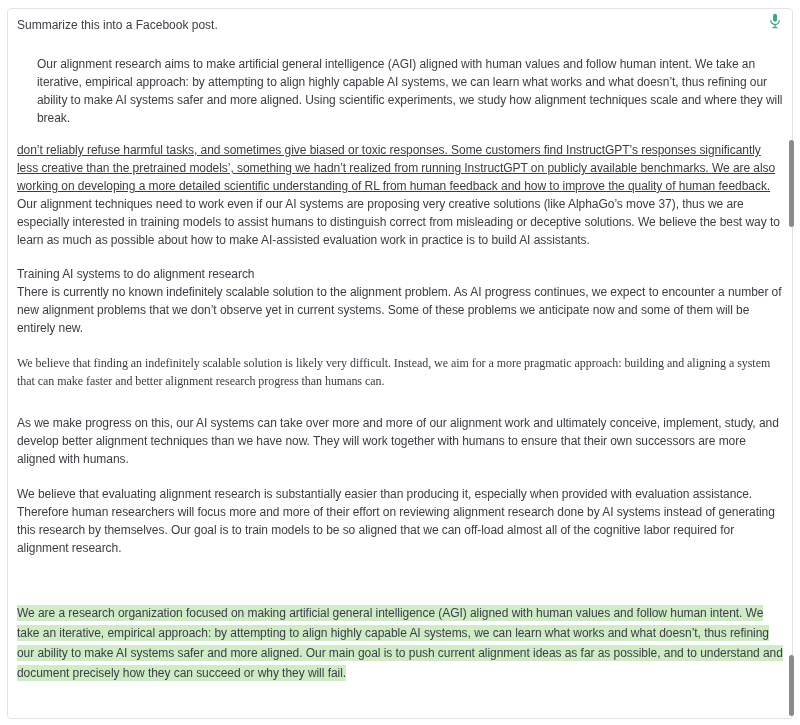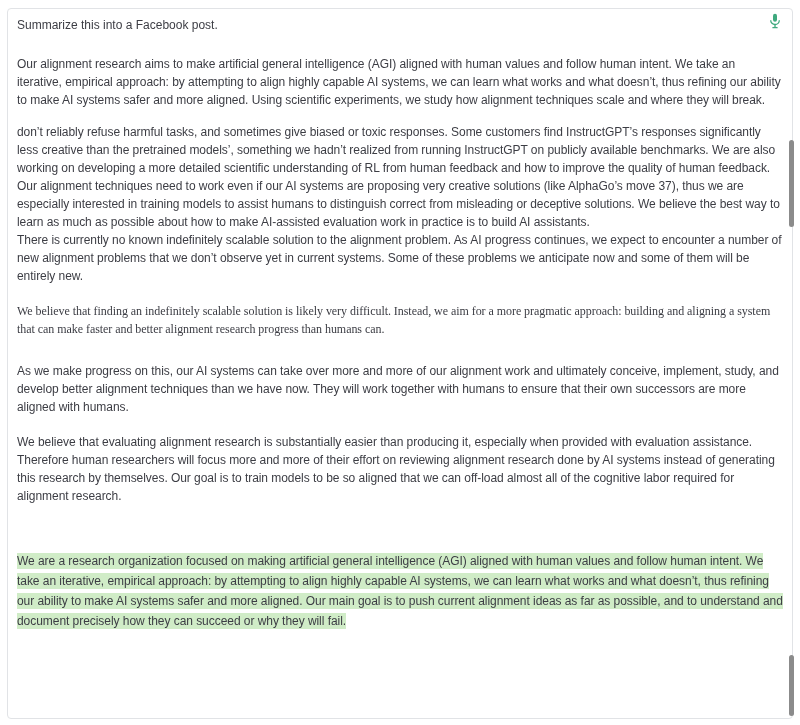--- a/index.html
+++ b/index.html
@@ -26,22 +26,22 @@
     padding:7px 9px 8px 9px;
     font-size:12px;
     line-height:18px;
     overflow:hidden;
   }
   .prompt-line{
     line-height:19px;
     padding-right:30px;
   }
   .para{letter-spacing:-0.05px;}
-  .p-intro{margin-top:20px;}
-  .p-instruct{margin-top:14px;}
+  .p-intro{margin-top:20px;margin-left:20px;}
+  .p-instruct{margin-top:14px;text-decoration:underline;}
   .p-setsoon{margin-top:0;}
   .p-alphago{margin-top:0;}
   .p-training-head{margin-top:16px;}
   .p-training-body{margin-top:0;}
   .p-pragmatic{margin-top:17px;font-family:Liberation Serif, serif;}
   .p-progress{margin-top:24px;}
   .p-evaluating{margin-top:17px;}
   .completion-block{
     margin-top:46px;
     line-height:20px;
@@ -76,20 +76,21 @@
 <body>
 
 <div class="editor">
   <div class="prompt-line">Summarize this into a Facebook post.</div>
 
   <p class="para p-intro">Our alignment research aims to make artificial general intelligence (AGI) aligned with human values and follow human intent. We take an iterative, empirical approach: by attempting to align highly capable AI systems, we can learn what works and what doesn’t, thus refining our ability to make AI systems safer and more aligned. Using scientific experiments, we study how alignment techniques scale and where they will break.</p>
 
   <p class="para p-instruct">don’t reliably refuse harmful tasks, and sometimes give biased or toxic responses. Some customers find InstructGPT’s responses significantly less creative than the pretrained models’, something we hadn’t realized from running InstructGPT on publicly available benchmarks. We are also working on developing a more detailed scientific understanding of RL from human feedback and how to improve the quality of human feedback.</p>
   <p class="para p-alphago">Our alignment techniques need to work even if our AI systems are proposing very creative solutions (like AlphaGo’s move 37), thus we are especially interested in training models to assist humans to distinguish correct from misleading or deceptive solutions. We believe the best way to learn as much as possible about how to make AI-assisted evaluation work in practice is to build AI assistants.</p>
 
+  <p class="para p-training-head">Training AI systems to do alignment research</p>
   <p class="para p-training-body">There is currently no known indefinitely scalable solution to the alignment problem. As AI progress continues, we expect to encounter a number of new alignment problems that we don’t observe yet in current systems. Some of these problems we anticipate now and some of them will be entirely new.</p>
 
   <p class="para p-pragmatic">We believe that finding an indefinitely scalable solution is likely very difficult. Instead, we aim for a more pragmatic approach: building and aligning a system that can make faster and better alignment research progress than humans can.</p>
 
   <p class="para p-progress">As we make progress on this, our AI systems can take over more and more of our alignment work and ultimately conceive, implement, study, and develop better alignment techniques than we have now. They will work together with humans to ensure that their own successors are more aligned with humans.</p>
 
   <p class="para p-evaluating">We believe that evaluating alignment research is substantially easier than producing it, especially when provided with evaluation assistance. Therefore human researchers will focus more and more of their effort on reviewing alignment research done by AI systems instead of generating this research by themselves. Our goal is to train models to be so aligned that we can off-load almost all of the cognitive labor required for alignment research.</p>
 
   <p class="para completion-block"><mark>We are a research organization focused on making artificial general intelligence (AGI) aligned with human values and follow human intent. We take an iterative, empirical approach: by attempting to align highly capable AI systems, we can learn what works and what doesn’t, thus refining our ability to make AI systems safer and more aligned. Our main goal is to push current alignment ideas as far as possible, and to understand and document precisely how they can succeed or why they will fail.</mark></p>
 </div>

